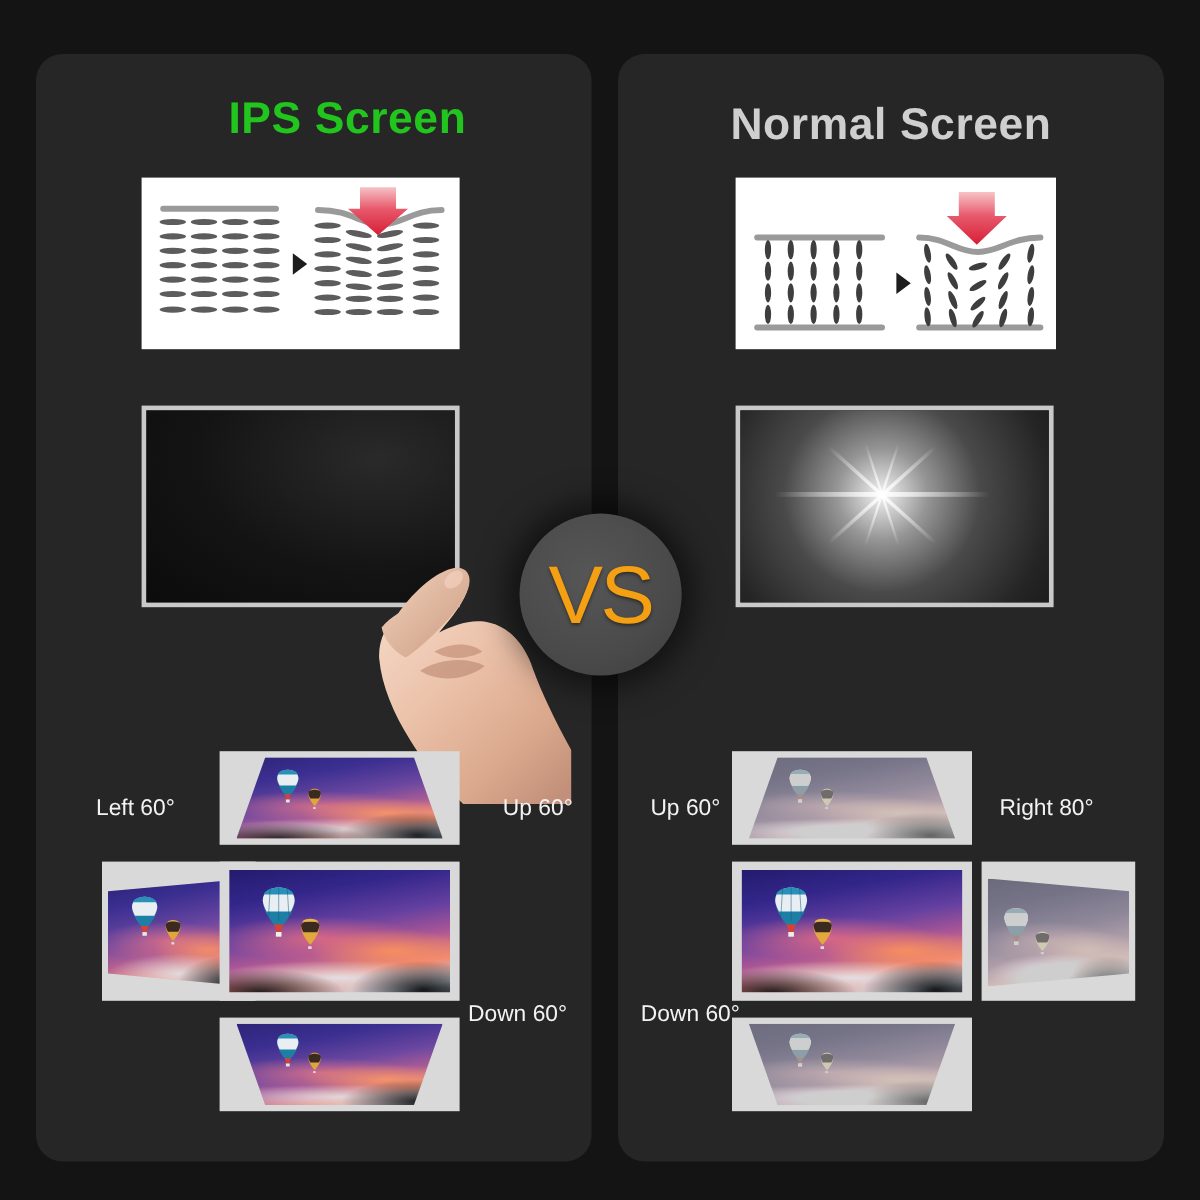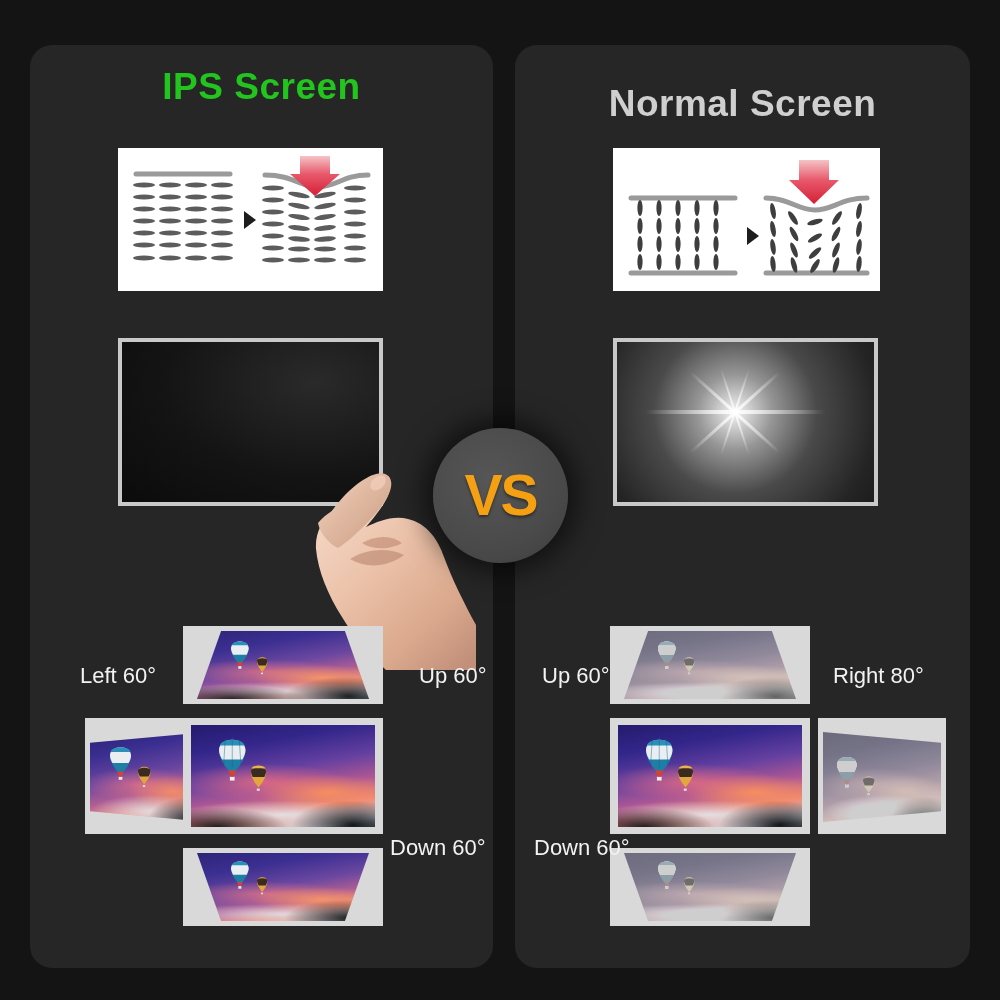--- a/index.html
+++ b/index.html
@@ -70,51 +70,51 @@
   .vs-badge{
     position:absolute;
     width:135px;height:135px;border-radius:50%;
     background:radial-gradient(circle at 42% 38%, #565656 0%, #4a4a4a 60%, #3d3d3d 100%);
     box-shadow:0 0 26px 10px rgba(0,0,0,0.55);
     display:flex;align-items:center;justify-content:center;
     z-index:40;
   }
   .vs-badge span{
     color:#f5a012;
-    font-size:57px;
-    font-weight:bold;
+    font-size:68px;
+    font-weight:normal;
     letter-spacing:-2px;
     line-height:1;
     text-shadow:0 2px 3px rgba(0,0,0,0.45);
   }
 
   
   .thumb{
     position:absolute;
     background:#d9d9d9;
     box-sizing:border-box;
     overflow:hidden;
   }
   .thumb .inner{position:absolute;overflow:hidden;}
   .sky{position:absolute;inset:0;}
 
   .angle-label{
-    position:absolute;color:#f2f2f2;font-size:22px;white-space:nowrap;
+    position:absolute;color:#f2f2f2;font-size:19px;white-space:nowrap;
   }
 
   .faded .sky{filter:saturate(0.28) brightness(1.45) contrast(0.6);opacity:0.85;}
 </style>
 </head>
 <body>
 
 <div class="stage">
 
   <div class="panel left">
 
-    <div class="title ips" style="top:21px;">IPS Screen</div>
+    <div class="title ips" style="top:33px;padding-left:28px;">IPS Screen</div>
 
     <div class="diagram" style="left:88px;top:103px;width:265px;height:143px;">
       <svg viewBox="0 0 265 143" preserveAspectRatio="none">
 
         <g stroke="#8b8b8b" stroke-width="4" stroke-linecap="round">
           <line x1="18" y1="26" x2="112" y2="26" stroke="#9a9a9a" stroke-width="5"></line>
         </g>
         <g fill="#5c5c5c">
           <g>
             <ellipse cx="26" cy="37" rx="11" ry="2.6"></ellipse>

